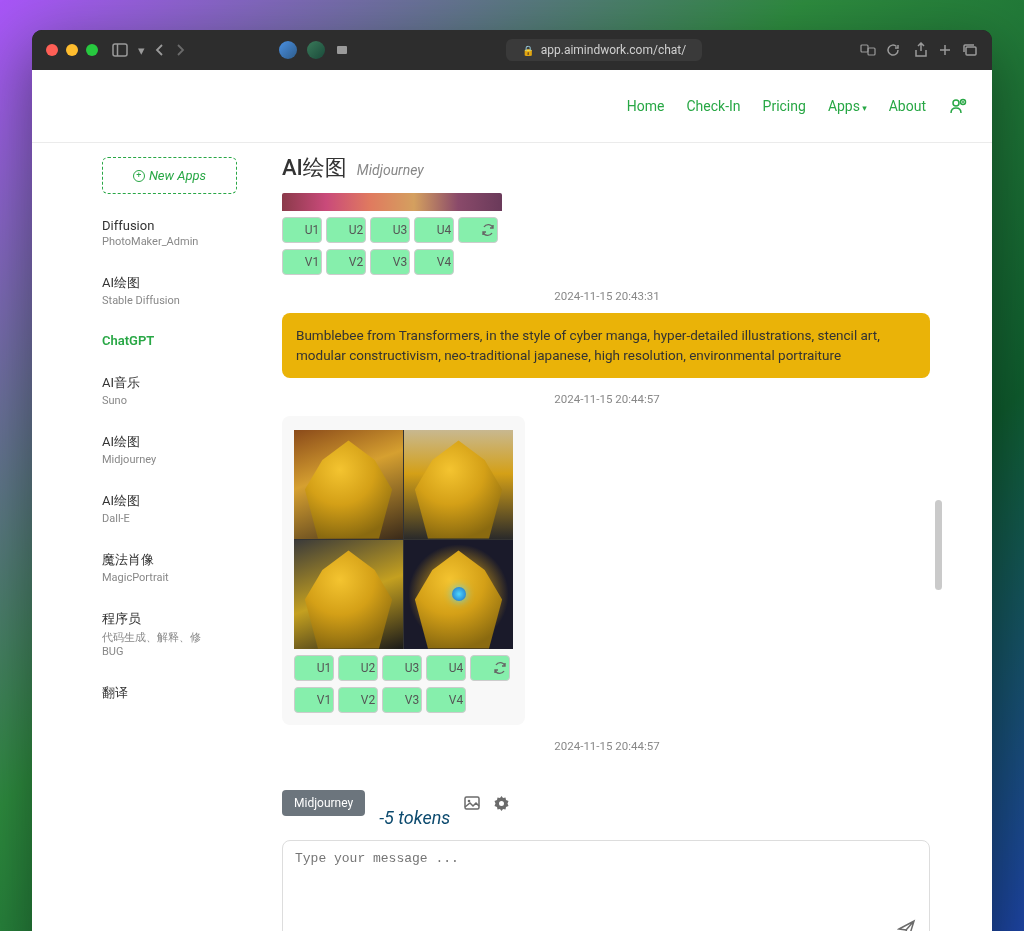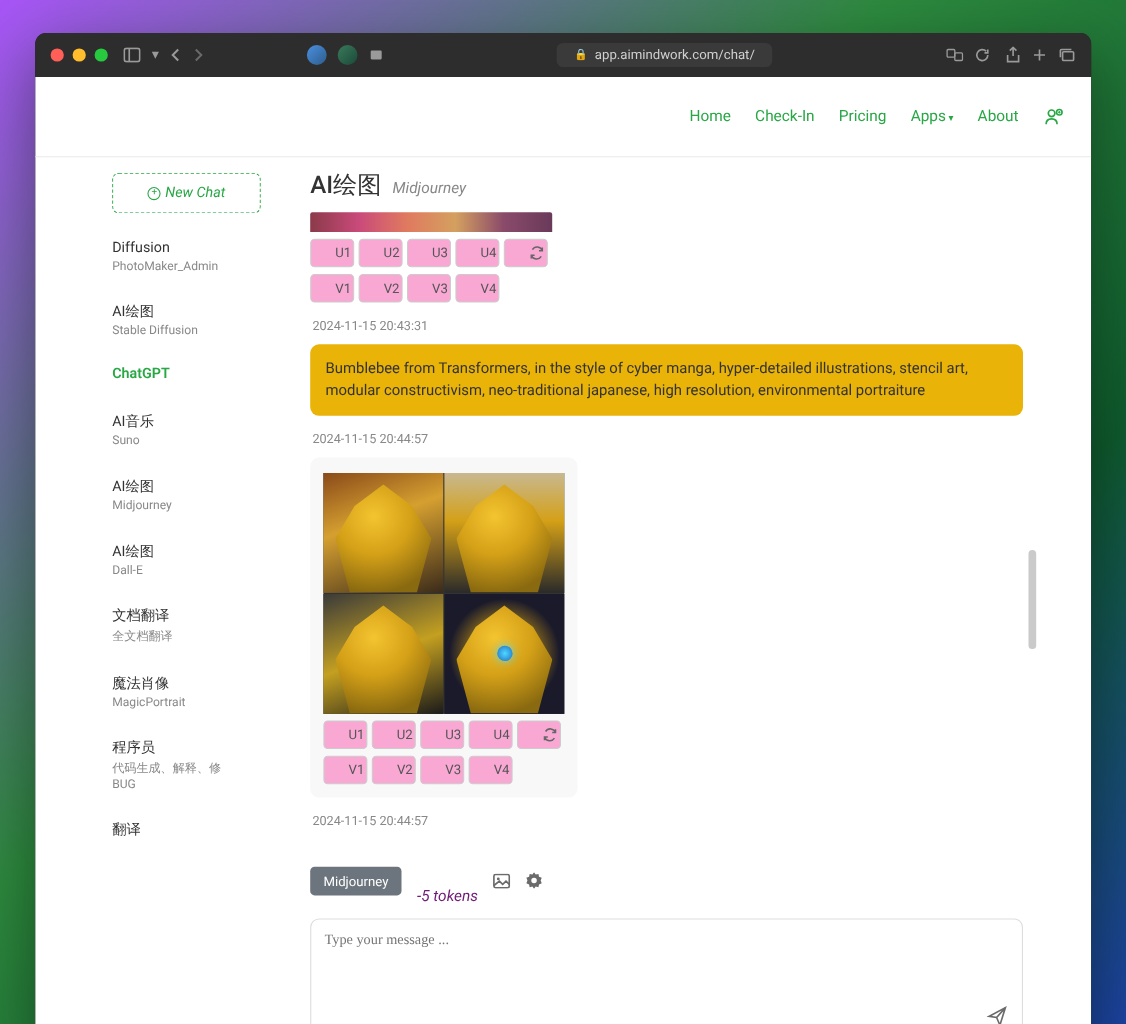--- a/index.html
+++ b/index.html
@@ -134,36 +134,37 @@
 
 .img-placeholder-strip {
   width: 220px; height: 18px;
   background: linear-gradient(90deg, #8b3a4a 0%, #c94a7a 20%, #e07a5f 40%, #d4a05f 60%, #8a4a6a 80%, #6a3a5a 100%);
   border-radius: 2px 2px 0 0;
 }
 
 .btn-row { display: flex; gap: 4px; margin-top: 6px; }
 .btn-row button {
   width: 40px; height: 26px;
-  background: #f9a8d4;
+  background: #86efac;
   border: 1px solid #ccc;
   border-radius: 4px;
   font-size: 12px;
   color: #555;
   cursor: pointer;
   padding-left: 20px;
 }
 .btn-row button.refresh {
   display:flex;align-items:center;justify-content:center;
 }
 
 .timestamp {
   font-size: 11.5px;
   color: #888;
   margin: 14px 0 10px 2px;
+  text-align: center;
 }
 
 .prompt-box {
   background: #eab308;
   border-radius: 8px;
   padding: 12px 14px;
   color: #333;
   font-size: 13.5px;
   line-height: 1.5;
 }
@@ -211,40 +212,40 @@
   gap: 14px;
   padding: 4px 0;
 }
 .model-pill {
   background: #6c757d;
   color: #fff;
   font-size: 12px;
   padding: 6px 12px;
   border-radius: 4px;
 }
-.token-info { font-size: 14px; color: #701a75; font-style:italic;margin-top:28px; }
+.token-info { font-size: 18px; color: #0c4a6e; font-style:italic;margin-top:28px; }
 .hdr-icon { color: #6b6b6b; cursor:pointer; }
 
 .textarea-wrap {
   border: 1px solid #ddd;
   border-radius: 8px;
   margin-top: 8px;
   min-height: 110px;
   padding: 10px 12px;
   position: relative;
 }
 .textarea-wrap textarea {
   width: 100%;
   height: 80px;
   border: none;
   outline: none;
   resize: none;
   font-size: 13px;
   color: #555;
-  font-family: Liberation Serif, serif;
+  font-family: Liberation Mono, monospace;
 }
 .send-btn {
   position: absolute;
   right: 12px;
   bottom: 10px;
   color: #6b6b6b;
   cursor: pointer;
   background:none;border:none;
 }
 
@@ -353,21 +354,21 @@
             <circle cx="15" cy="6" r="2.5"></circle>
             <path d="M15 4.8 L15 7.2 M13.8 6 L16.2 6" stroke-width="1"></path>
           </svg>
       </span>
     </div>
 
     <div class="content">
       <div class="sidebar">
         <div class="new-chat">
           <span class="plus">+</span>
-          <span>New Chat</span>
+          <span>New Apps</span>
         </div>
 
         <div class="side-item">
           <div class="title">Diffusion</div>
           <div class="sub">PhotoMaker_Admin</div>
         </div>
         <div class="side-item">
           <div class="title">AI绘图</div>
           <div class="sub">Stable Diffusion</div>
         </div>
@@ -378,24 +379,20 @@
           <div class="title">AI音乐</div>
           <div class="sub">Suno</div>
         </div>
         <div class="side-item">
           <div class="title">AI绘图</div>
           <div class="sub">Midjourney</div>
         </div>
         <div class="side-item">
           <div class="title">AI绘图</div>
           <div class="sub">Dall-E</div>
-        </div>
-        <div class="side-item">
-          <div class="title">文档翻译</div>
-          <div class="sub">全文档翻译</div>
         </div>
         <div class="side-item">
           <div class="title">魔法肖像</div>
           <div class="sub">MagicPortrait</div>
         </div>
         <div class="side-item">
           <div class="title">程序员</div>
           <div class="sub">代码生成、解释、修BUG</div>
         </div>
         <div class="side-item">

